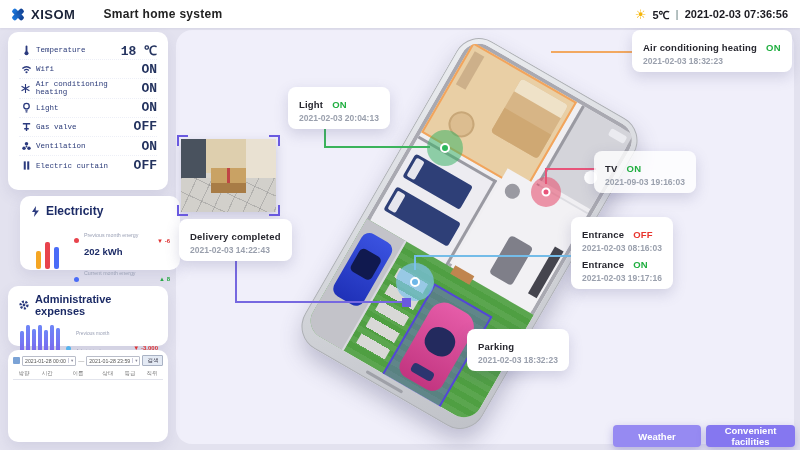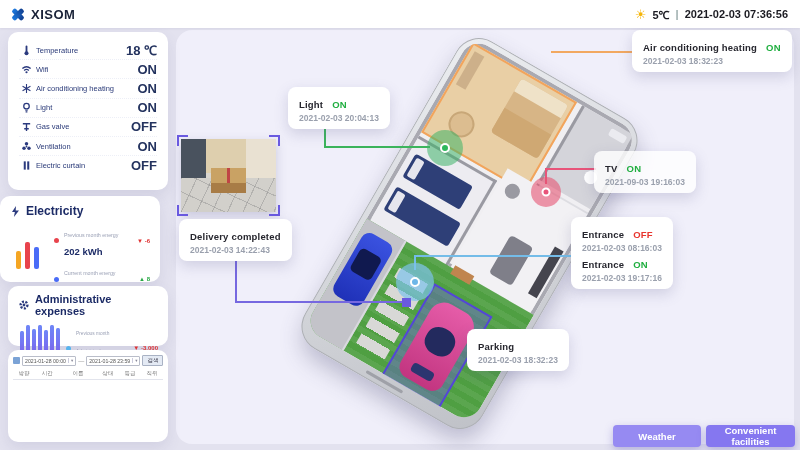--- a/index.html
+++ b/index.html
@@ -26,28 +26,28 @@
   .main-panel { position:absolute; left:176px; top:30px; width:618px; height:414px;
                 background:#f0effa; border-radius:16px; }
 
   
   .scard { position:absolute; background:#fff; border-radius:10px;
            box-shadow:0 6px 14px rgba(90,90,140,.12); z-index:4; }
   .sc-title { font-size:12px; font-weight:800; color:#1c2b66; }
 
   #system-control { left:8px; top:32px; width:160px; height:158px; padding:9px 11px 6px; }
   #system-control .sc-title { padding-bottom:5px; border-bottom:1px solid #e7eaf4; }
-  .ctl-row { display:flex; align-items:center; height:19.2px; border-bottom:1px dotted #edeff7; }
+  .ctl-row { display:flex; align-items:center; height:19.2px; border-bottom:1px dotted #edeff7;font-family:Liberation Mono, monospace; }
   .ctl-row:last-child { border-bottom:none; }
   .ctl-icon { width:14px; display:flex; justify-content:center; color:#2b3a7e; }
   .ctl-icon svg { display:block; }
   .ctl-label { font-size:7.5px; color:#2a3a78; margin-left:3px; }
   .ctl-value { margin-left:auto; font-size:13px; font-weight:700; color:#24335f; }
 
-  #electricity { left:0; top:196px; width:160px; height:86px; padding:8px 10px 4px; }
+  #electricity { left:20px; top:196px; width:160px; height:74px; padding:8px 10px 4px; }
   .panel-title-row { display:flex; align-items:center; gap:5px; }
   .panel-title-row svg { display:block; }
   #electricity .body { display:flex; margin-top:3px; }
   .mini-bars { display:flex; align-items:flex-end; gap:4px; width:30px; margin:8px 8px 0 6px; height:40px; }
   .mini-bars i { width:5px; border-radius:2px; }
   .entries { flex:1; }
   .e-entry { display:flex; align-items:center; margin:1.5px 0; }
   .dot { width:5px; height:5px; border-radius:50%; margin-right:5px; flex:0 0 auto; }
   .e-mid { line-height:1.15; }
   .e-label { font-size:5.3px; color:#9aa0b5; }
@@ -180,20 +180,21 @@
 <body>
 
 <div class="header">
   <div class="logo">
     <span class="logo-x">
         <i></i>
         <i></i>
       </span>
     <span class="logo-text">XISOM</span>
   </div>
+  <span class="app-title">Smart home system</span>
   <div class="header-right">
     <span class="sun">☀</span>
     <span class="temp">5℃</span>
     <span class="sep">|</span>
     <span class="datetime">2021-02-03 07:36:56</span>
   </div>
 </div>
 
 <div class="main-panel"></div>
 

